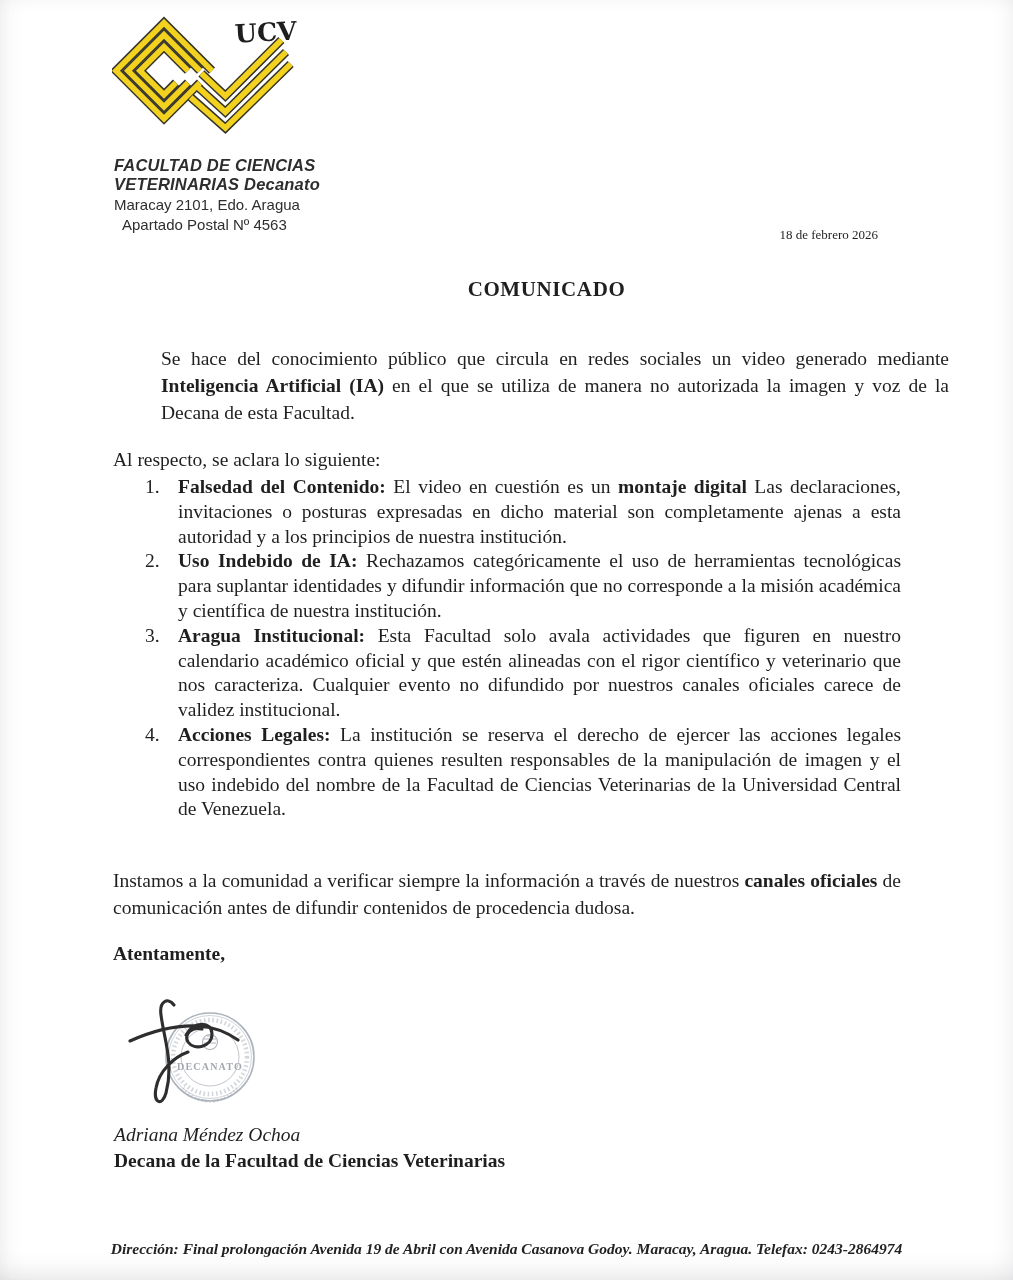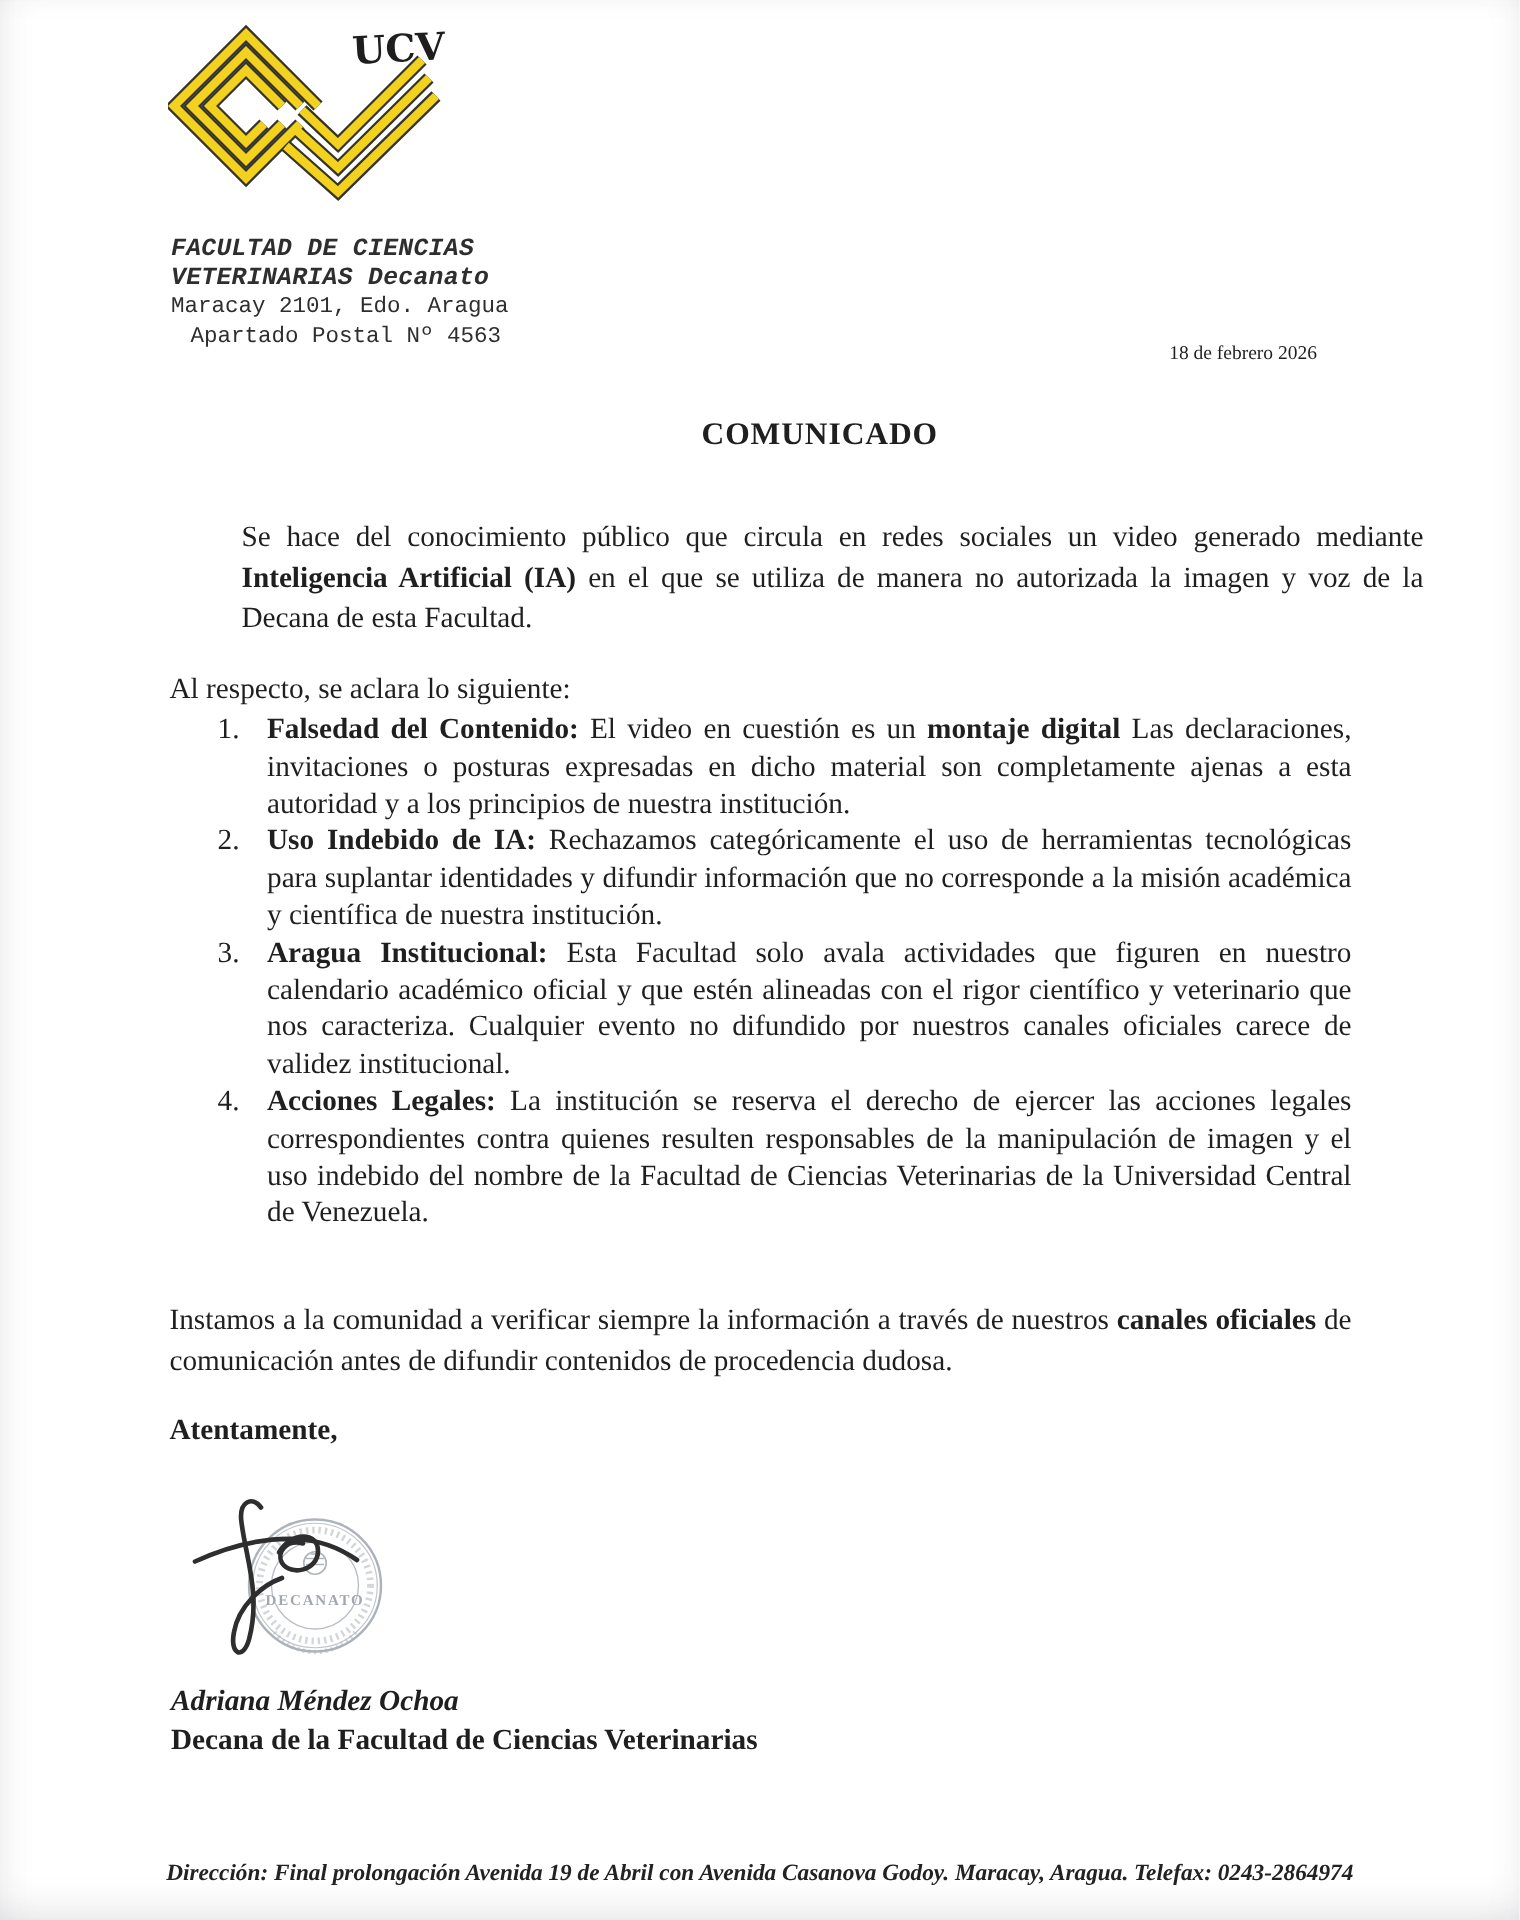--- a/index.html
+++ b/index.html
@@ -10,41 +10,41 @@
     overflow:hidden;
     font-family:"Liberation Serif", serif;
     color:#1f1f1f;
     box-shadow: inset 0 -18px 26px -14px rgba(60,60,70,.14),
                 inset 18px 0 28px -20px rgba(60,60,70,.10),
                 inset -18px 0 28px -20px rgba(60,60,70,.07),
                 inset 0 14px 20px -16px rgba(60,60,70,.05);
   }
   
   .logo{position:absolute;left:112px;top:4px;width:200px;height:140px;}
-  .lh-text{position:absolute;left:114px;top:156px;font-family:Liberation Mono, monospace;line-height:19px;}
+  .lh-text{position:absolute;left:114px;top:156px;font-family:Liberation Sans, sans-serif;line-height:19px;}
   .lh-faculty{font-style:italic;font-weight:bold;font-size:16.5px;color:#2e2e2e;letter-spacing:.2px;}
   .lh-addr{font-size:15px;color:#2e2e2e;margin-top:1px;}
-  .lh-addr2{padding-left:8px;text-align:center;}
+  .lh-addr2{padding-left:8px;}
   
   .date{position:absolute;top:227px;right:135px;font-size:13px;}
   .doc-title{position:absolute;top:277px;left:0;width:100%;text-align:center;font-weight:bold;font-size:21px;letter-spacing:.6px;padding-left:40px;}
   
   .para{position:absolute;left:113px;width:788px;font-size:19.5px;line-height:27px;text-align:justify;}
   .intro{top:325px;margin-left:48px;}
   .lead{top:426px;text-align:left;}
   .list{position:absolute;left:113px;top:475px;width:788px;font-size:19.5px;line-height:24.8px;}
   .li{position:relative;padding-left:65px;text-align:justify;}
   .li .num{position:absolute;left:32px;top:0;}
   .closing{top:847px;line-height:27px;}
   .salutation{top:920px;font-weight:bold;text-align:left;}
   b{font-weight:bold;}
   
   .sig-block{position:absolute;left:128px;top:993px;width:180px;height:145px;}
   .signer{position:absolute;left:114px;top:1122px;line-height:26px;}
-  .signer-name{font-weight:bold;font-style:italic;font-size:19.5px;}
+  .signer-name{font-weight:normal;font-style:italic;font-size:19.5px;}
   .signer-role{font-weight:bold;font-size:19.5px;}
   
   .footer{position:absolute;left:0;top:1240px;width:100%;text-align:center;
           font-weight:bold;font-style:italic;font-size:15.5px;color:#222;}
 </style>
 </head>
 <body>
 
 <div class="page">
 

